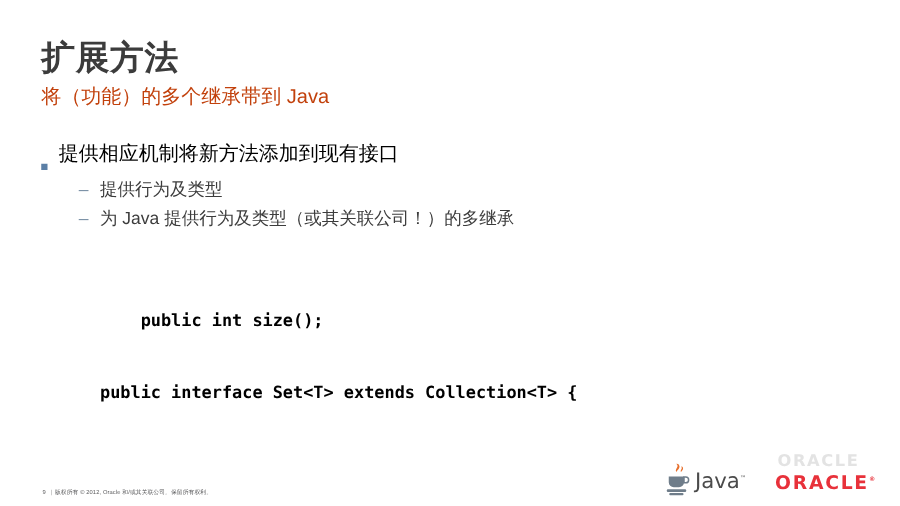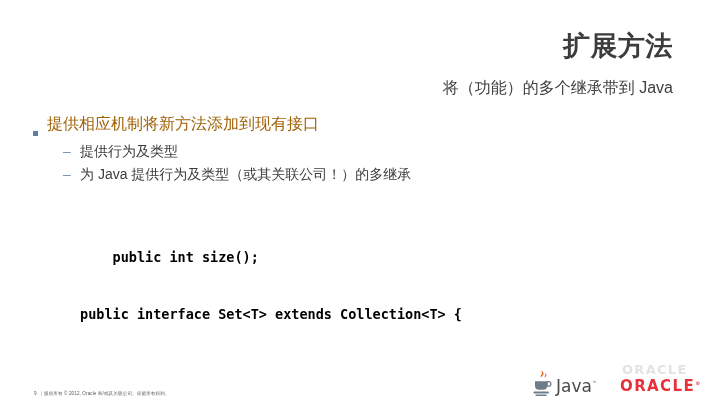--- a/index.html
+++ b/index.html
@@ -17,52 +17,51 @@
     background: #ffffff;
     overflow: hidden;
   }
 
   
   .title-block {
     position: absolute;
     left: 33px;
     top: 30px;
     width: 640px;
-    text-align: right;
   }
   .slide-title {
     font-size: 27px;
     line-height: 32px;
     font-weight: bold;
     color: #3c3c3c;
     letter-spacing: 0.5px;
     white-space: nowrap;
   }
   .slide-subtitle {
     font-size: 16px;
     line-height: 22px;
     font-weight: normal;
-    color: #404040;
-    margin-top: 15px;
+    color: #c2410c;
+    margin-top: 5px;
     white-space: nowrap;
   }
 
   
   .bullets {
     position: absolute;
     left: 33px;
     top: 112px;
     width: 650px;
   }
   .bullet-l1 {
     display: flex;
     align-items: flex-end;
     font-size: 16px;
     line-height: 24px;
-    color: #a16207;
+    color: #000000;
     margin-bottom: 4px;
   }
   .bullet-l1 .marker {
     flex: 0 0 auto;
     width: 14px;
     padding-top: 9px;
     box-sizing: border-box;
   }
   .bullet-l1 .marker i {
     display: block;

